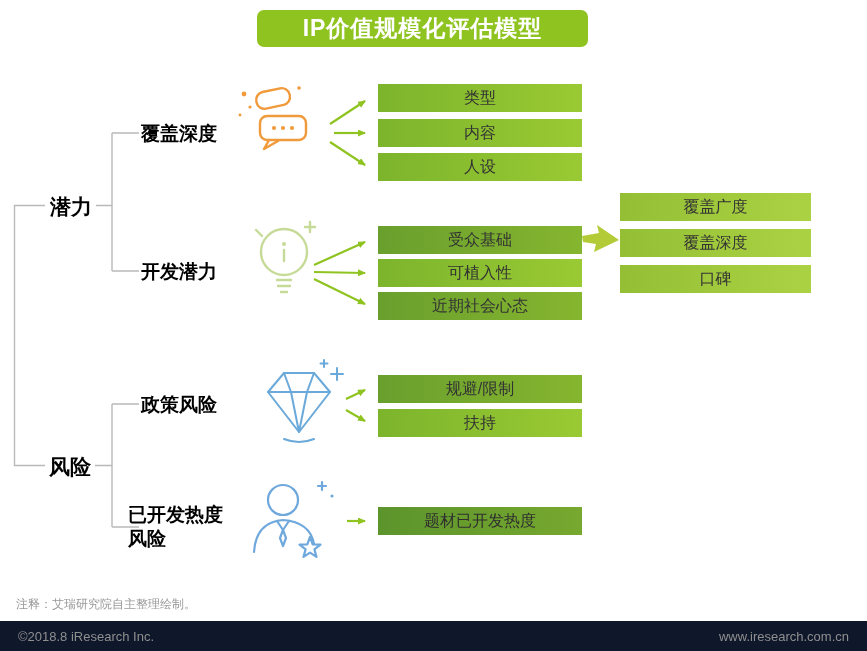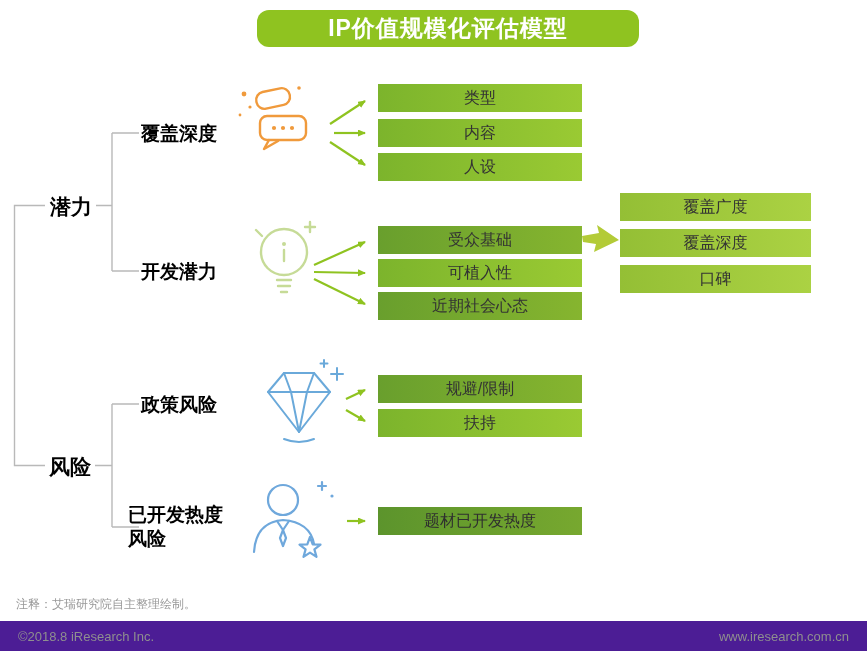--- a/index.html
+++ b/index.html
@@ -1,32 +1,32 @@
 <!DOCTYPE html>
 <html><head>
 <meta charset="utf-8">
 <style>
   html,body{margin:0;padding:0}
   body{width:867px;height:651px;background:#fff;font-family:"Liberation Sans","DejaVu Sans",sans-serif}
   .stage{position:relative;width:867px;height:651px;overflow:hidden;background:#fff}
   .overlay{position:absolute;left:0;top:0;z-index:1;pointer-events:none}
-  .banner{position:absolute;left:257px;top:10px;width:382px;height:37px;z-index:2;
-          background:#8fc320;border-radius:12px;color:#fff;font-weight:bold;font-size:23px;
+  .banner{position:absolute;left:257px;top:10px;width:331px;height:37px;z-index:2;
+          background:#8fc320;border-radius:7px;color:#fff;font-weight:bold;font-size:23px;
           display:flex;align-items:center;justify-content:center;letter-spacing:1px}
   .root-label{position:absolute;z-index:2;font-size:21px;font-weight:bold;color:#000;white-space:nowrap}
   .branch-label{position:absolute;z-index:2;font-size:19px;font-weight:bold;color:#000;white-space:nowrap}
   .branch-label.heat{white-space:normal;text-align:left;line-height:24px}
   .icon{position:absolute;z-index:2}
   .box{position:absolute;z-index:2;width:204px;height:28px;display:flex;align-items:center;justify-content:center;
        font-size:16px;color:#333;background:linear-gradient(90deg,#7cb42c,#9aca33)}
   .box.mid{background:linear-gradient(90deg,#699f2d,#86b52f)}
   .box.dark{background:linear-gradient(90deg,#5c942c,#77a82f);color:#2f2f2f}
   .box.pale{width:191px;background:linear-gradient(90deg,#94bf35,#abd243)}
   .note{position:absolute;left:16px;top:596px;z-index:2;font-size:12px;color:#999}
-  .footerbar{position:absolute;left:0;bottom:0;width:867px;height:30px;background:#4c1d95;z-index:2;
+  .footerbar{position:absolute;left:0;bottom:0;width:867px;height:30px;background:#0f172a;z-index:2;
              display:flex;align-items:center;justify-content:space-between;padding:0 18px;box-sizing:border-box;
              font-size:13px;color:#8f8f8f}
 </style>
 </head>
 <body>
 
 <div class="stage">
 
   <svg class="overlay" width="867" height="651">
     <defs>

